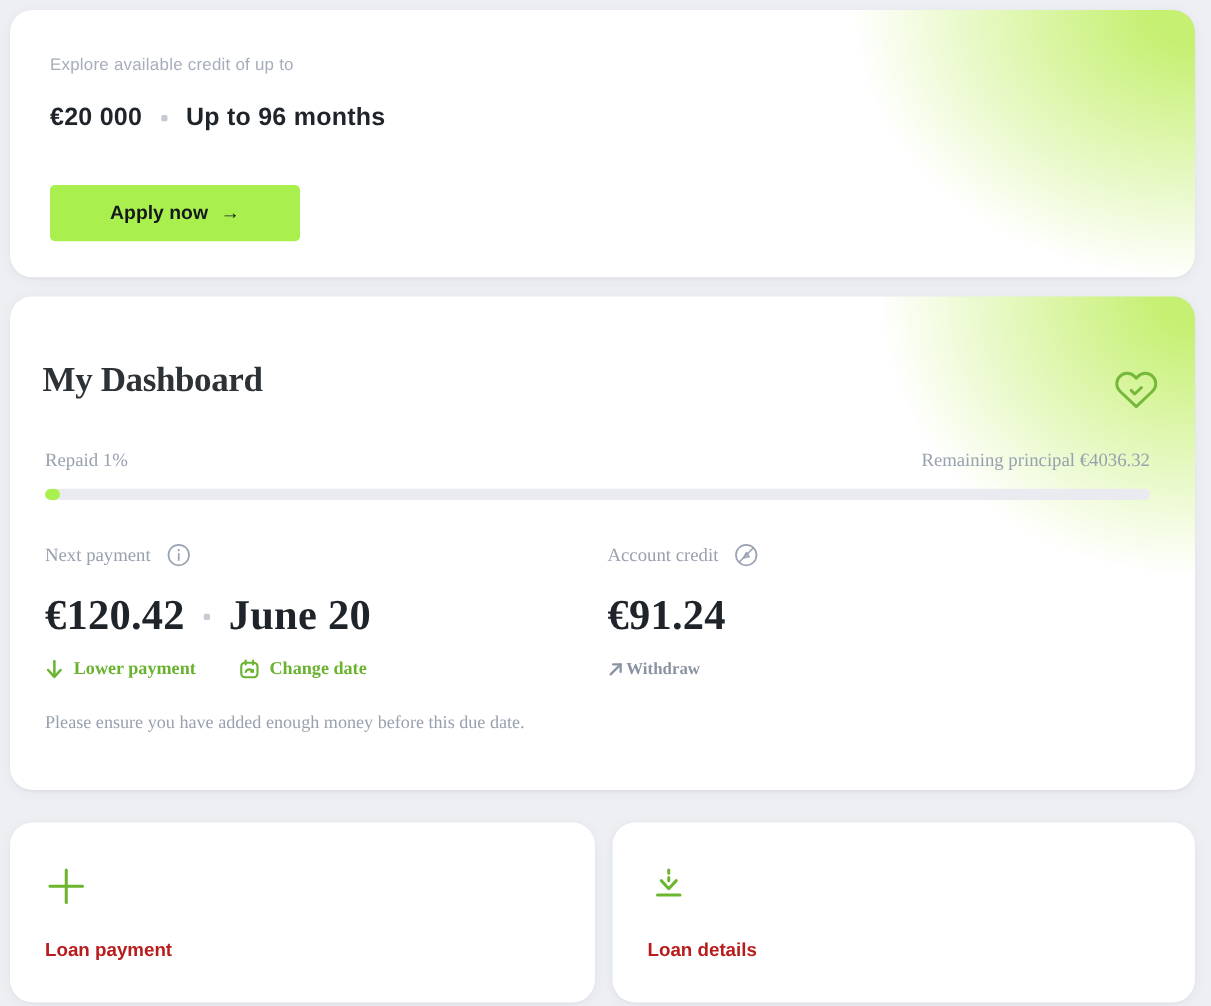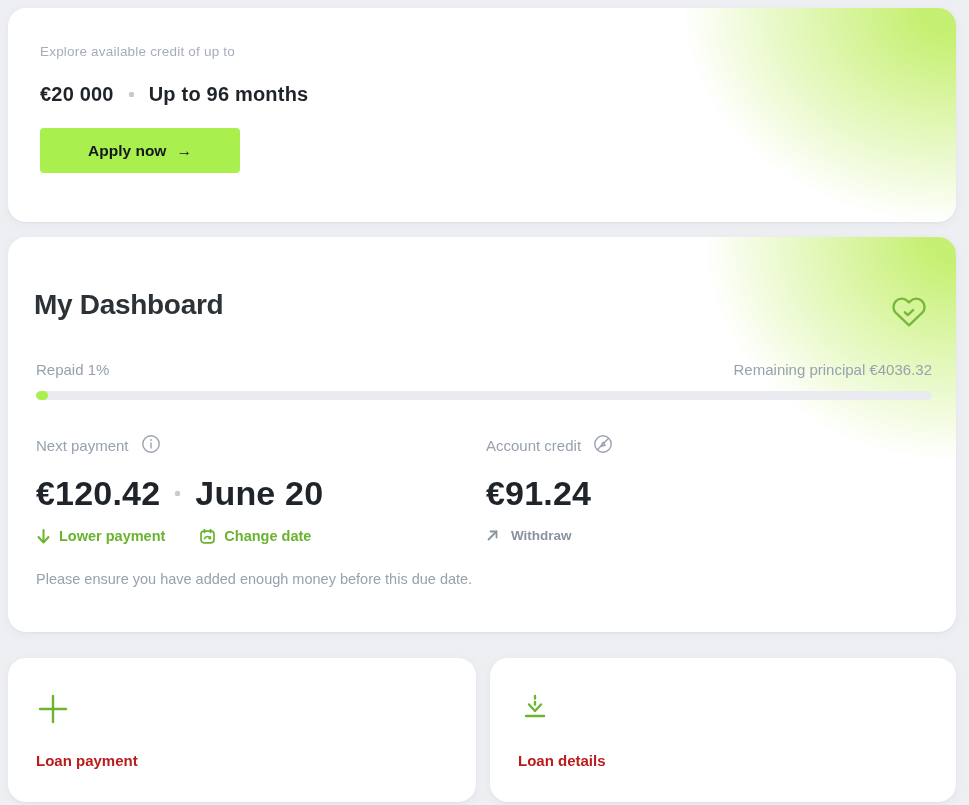--- a/index.html
+++ b/index.html
@@ -31,37 +31,38 @@
   .promo-eyebrow { font-size:13.5px; color:#a6adbb; letter-spacing:.2px; }
   .promo-amount-row { display:flex; align-items:center; margin-top:24px; }
   .promo-amount, .promo-term {
     font-size:20px; font-weight:800; color:#1f242a; letter-spacing:.2px;
   }
   .sep-dot {
     display:inline-block; width:5px; height:5px; border-radius:1.5px;
     background:#c5cad3; margin:0 15px;
   }
   .apply-btn {
-    margin-top:22px;
+    margin-top:42px;
     width:200px; height:45px;
     background:#a9f04e; border:none; border-radius:4px;
     display:flex; align-items:center; justify-content:center; gap:10px;
     font-family:inherit; font-size:15.5px; font-weight:700; color:#15191d;
     cursor:pointer;
   }
 
   
   .dash-card {
     margin-top:15px;
     width:948px; height:395px;
     background:
       radial-gradient(360px 320px at 100% 0%, rgba(195,239,107,.95) 8%, rgba(195,239,107,0) 70%),
       #ffffff;
-    padding:52px 24px 0 28px;
+    padding:52px 36px 0 28px;
     overflow:hidden;
+    font-family:Liberation Serif, serif;
   }
   .dash-title { font-size:28px; font-weight:800; color:#2d3237; letter-spacing:-.3px; margin-left:-2px; }
   .heart-btn {
     position:absolute; top:56px; right:28px;
     width:38px; height:38px; background:transparent; border:none; cursor:pointer; padding:0;
   }
   .repaid-row { display:flex; justify-content:space-between; align-items:baseline; margin-top:40px; }
   .repaid-row span { font-size:15px; color:#98a1ae; }
   .progress-track {
     margin-top:13px; height:9px; border-radius:5px; background:#e9ebf0;
@@ -75,21 +76,21 @@
   .col-label { display:flex; align-items:flex-end; gap:12px; font-size:15px; color:#98a1ae; }
   .amount-row { display:flex; align-items:center; margin-top:20px; }
   .big-amount { font-size:34px; font-weight:800; color:#1f242a; letter-spacing:.2px; }
   .links-row { display:flex; align-items:center; gap:34px; margin-top:15px; }
   .green-link {
     display:flex; gap:8px;
     background:none; border:none; padding:0; cursor:pointer;
     font-family:inherit; font-size:14.5px; font-weight:700; color:#69b32f;
   }
   .grey-link {
-    display:flex; align-items:center; gap:12px; margin-top:15px;
+    display:flex; align-items:center; gap:2px; margin-top:15px;
     background:none; border:none; padding:0; cursor:pointer;
     font-family:inherit; font-size:13.5px; font-weight:700; color:#8b93a2;
   }
   .dash-note { margin-top:26px; font-size:14.5px; color:#98a1ae; }
 
   
   .actions-row { display:flex; gap:14px; margin-top:26px; }
   .action-card {
     height:144px; padding:34px 28px 0 28px; cursor:pointer;
   }

